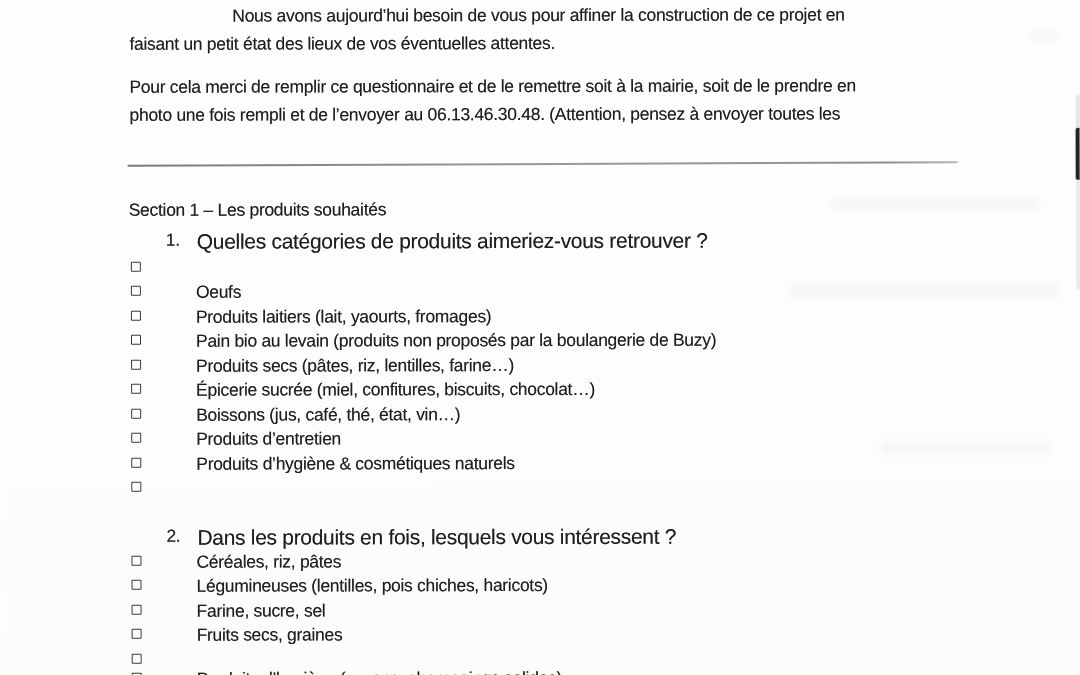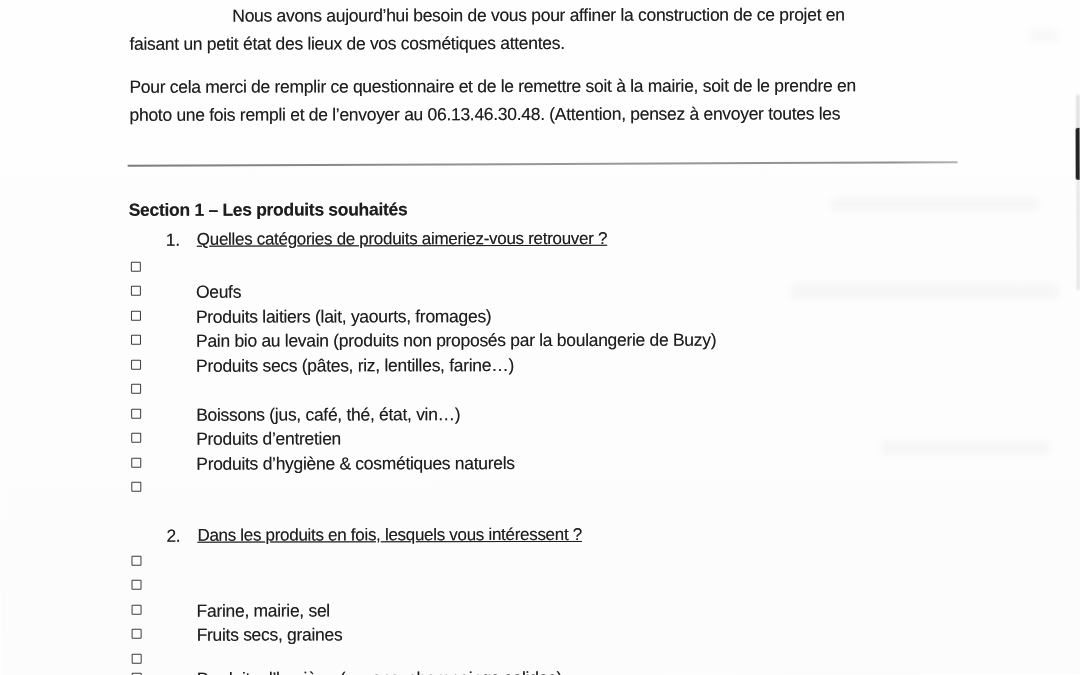--- a/index.html
+++ b/index.html
@@ -34,43 +34,42 @@
     width: 830px;
     height: 2px;
     background: linear-gradient(90deg, #7c7c7c, #9a9a9a 55%, #8f8f8f 92%, #b5b5b5);
     transform: rotate(-0.12deg);
   }
   .section-title {
     position: absolute;
     left: 129px;
     top: 199px;
     font-size: 17.5px;
-    font-weight: bold;
+    font-weight: normal;
     white-space: nowrap;
     text-shadow: 0 0 0.5px rgba(30,30,30,0.6);
   }
   .question {
     position: absolute;
     left: 0;
     width: 100%;
     height: 25px;
   }
   .q-number {
     position: absolute;
     left: 166px;
     font-size: 17.5px;
     text-shadow: 0 0 0.5px rgba(30,30,30,0.55);
   }
   .q-text {
     position: absolute;
     left: 197px;
-    font-size: 17px;
-    white-space: nowrap;
-    text-shadow: 0 0 0.5px rgba(30,30,30,0.55);
-    text-decoration: underline;
+    font-size: 21px;
+    white-space: nowrap;
+    text-shadow: 0 0 0.5px rgba(30,30,30,0.55);
   }
   .option-row {
     position: absolute;
     left: 0;
     width: 100%;
     height: 25px;
   }
   .checkbox {
     position: absolute;
     left: 131px;
@@ -125,21 +124,21 @@
     background: rgba(170,170,170,0.3);
     filter: blur(1px);
   }
 </style>
 </head>
 <body>
 
 <div class="page">
 
   <div class="line" style="left:233px; top:3px;">Nous avons aujourd’hui besoin de vous pour affiner la construction de ce projet en</div>
-  <div class="line" style="left:130px; top:31px;">faisant un petit état des lieux de vos cosmétiques attentes.</div>
+  <div class="line" style="left:130px; top:31px;">faisant un petit état des lieux de vos éventuelles attentes.</div>
 
   <div class="line" style="left:130px; top:74px;">Pour cela merci de remplir ce questionnaire et de le remettre soit à la mairie, soit de le prendre en</div>
   <div class="line" style="left:130px; top:102px;">photo une fois rempli et de l’envoyer au 06.13.46.30.48. (Attention, pensez à envoyer toutes les</div>
 
   <div class="divider"></div>
 
   <div class="section-title">Section 1 – Les produits souhaités</div>
 
   <div class="question" style="top:229px;">
     <span class="q-number">1.</span>
@@ -160,20 +159,21 @@
   <div class="option-row" style="top:328px;">
     <span class="checkbox"></span>
     <span class="option-label">Pain bio au levain (produits non proposés par la boulangerie de Buzy)</span>
   </div>
   <div class="option-row" style="top:353px;">
     <span class="checkbox"></span>
     <span class="option-label">Produits secs (pâtes, riz, lentilles, farine…)</span>
   </div>
   <div class="option-row" style="top:377px;">
     <span class="checkbox"></span>
+    <span class="option-label">Épicerie sucrée (miel, confitures, biscuits, chocolat…)</span>
   </div>
   <div class="option-row" style="top:402px;">
     <span class="checkbox"></span>
     <span class="option-label">Boissons (jus, café, thé, état, vin…)</span>
   </div>
   <div class="option-row" style="top:426px;">
     <span class="checkbox"></span>
     <span class="option-label">Produits d’entretien</span>
   </div>
   <div class="option-row" style="top:451px;">
@@ -184,27 +184,29 @@
     <span class="checkbox"></span>
   </div>
 
   <div class="question" style="top:525px;">
     <span class="q-number">2.</span>
     <span class="q-text">Dans les produits en fois, lesquels vous intéressent ?</span>
   </div>
 
   <div class="option-row" style="top:549px;">
     <span class="checkbox"></span>
+    <span class="option-label">Céréales, riz, pâtes</span>
   </div>
   <div class="option-row" style="top:573px;">
     <span class="checkbox"></span>
+    <span class="option-label">Légumineuses (lentilles, pois chiches, haricots)</span>
   </div>
   <div class="option-row" style="top:598px;">
     <span class="checkbox"></span>
-    <span class="option-label">Farine, mairie, sel</span>
+    <span class="option-label">Farine, sucre, sel</span>
   </div>
   <div class="option-row" style="top:622px;">
     <span class="checkbox"></span>
     <span class="option-label">Fruits secs, graines</span>
   </div>
   <div class="option-row" style="top:647px;">
     <span class="checkbox"></span>
   </div>
 
   <div class="option-row" style="top:666px;">

